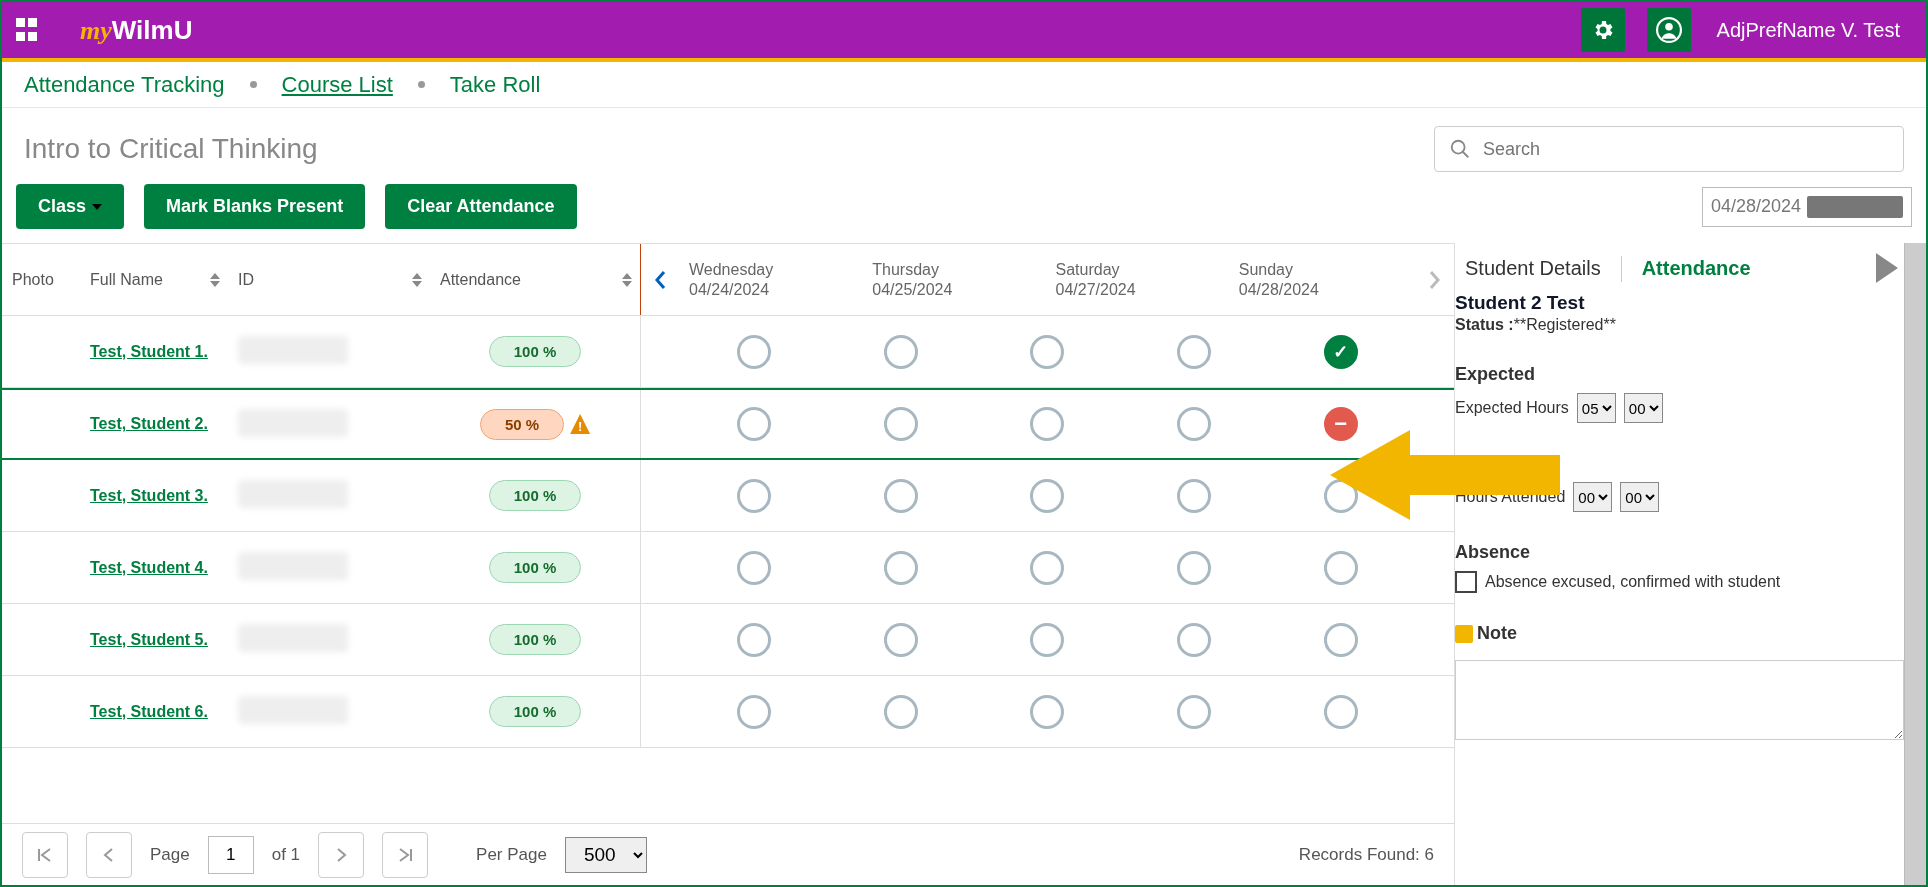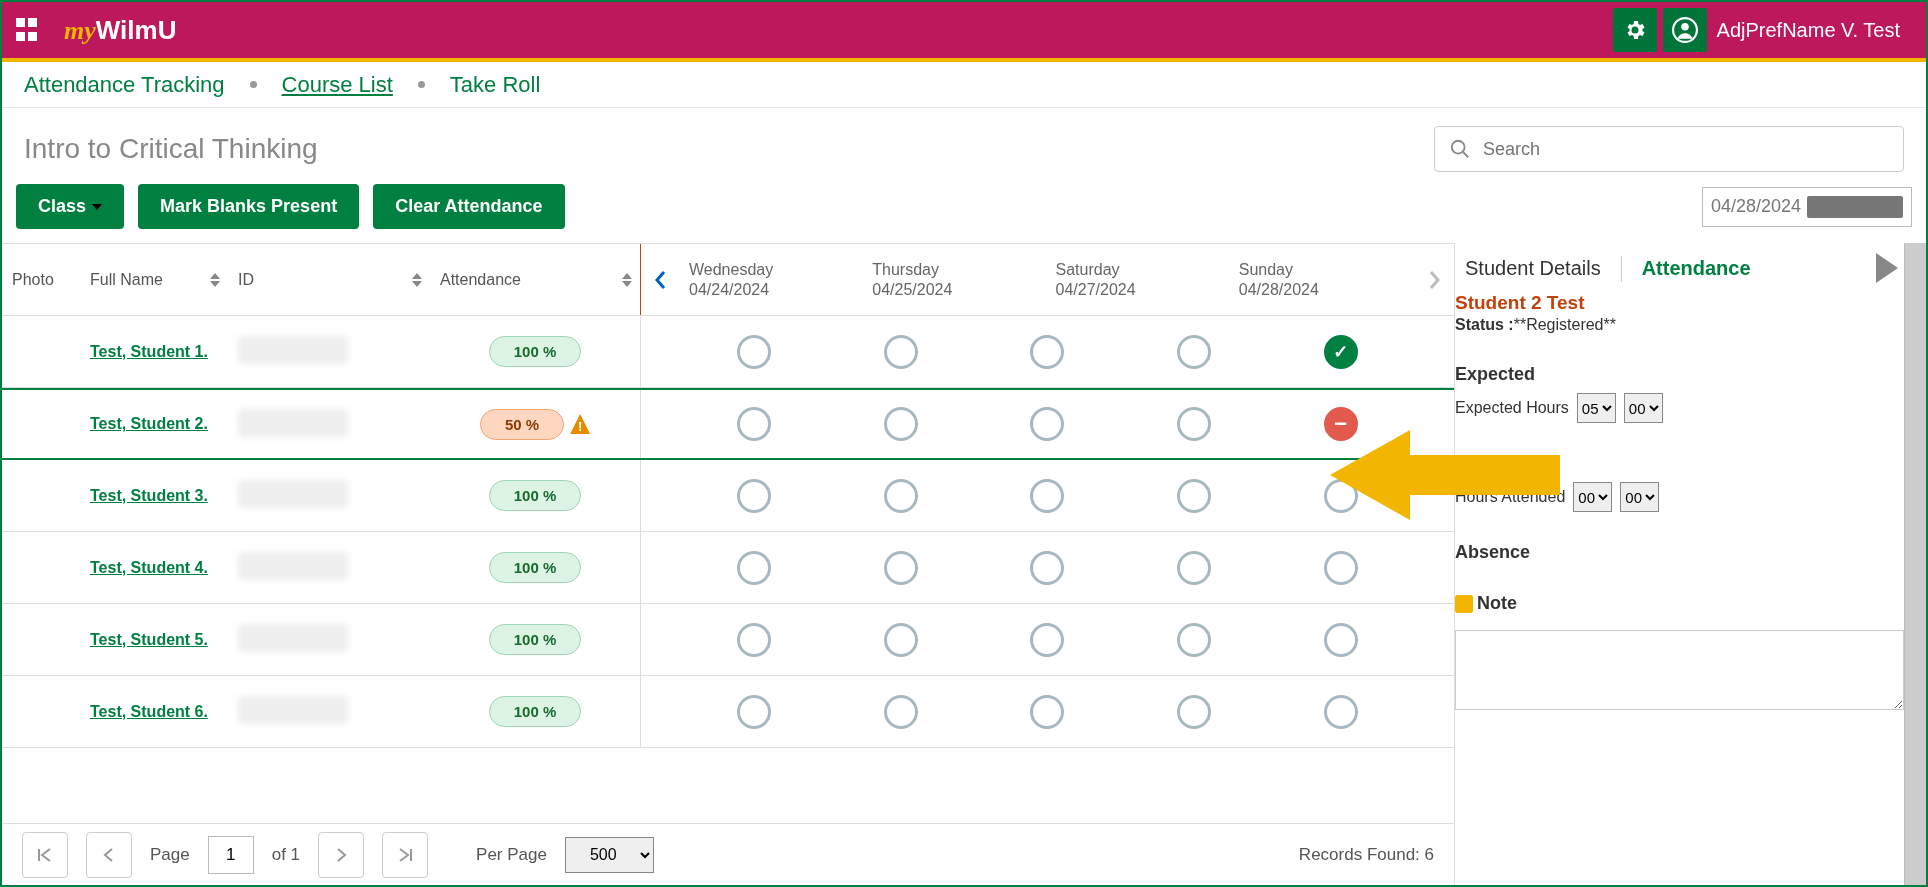--- a/index.html
+++ b/index.html
@@ -1,40 +1,40 @@
 <!DOCTYPE html>
 <html><head>
 <meta charset="utf-8">
 <style>
   * { box-sizing: border-box; margin: 0; padding: 0; }
   body { font-family: Arial, Helvetica, sans-serif; font-size: 14px; color: #333; background: #fff; }
   .app { border: 2px solid #008040; width: 1928px; height: 887px; display: flex; flex-direction: column; }
   
-  .topbar { background: #be185d; height: 56px; display: flex; align-items: center; padding: 0 14px; color: #fff; }
+  .topbar { background: #a21caf; height: 56px; display: flex; align-items: center; padding: 0 14px; color: #fff; gap: 16px; }
   .app-grid { width: 24px; height: 24px; display: flex; flex-wrap: wrap; gap: 3px; cursor: pointer; }
   .app-grid span { width: 9px; height: 9px; background: #fff; }
   .logo { font-size: 26px; font-weight: bold; margin-left: 24px; }
   .logo .my { color: #f2b600; font-family: cursive; font-style: italic; }
   .topbar-spacer { flex: 1; }
   .gear-btn, .avatar-btn { background: #00753a; width: 44px; height: 44px; display: flex; align-items: center; justify-content: center; color: #fff; border-radius: 2px; cursor: pointer; }
   .gear-btn { margin-right: 6px; }
   .username { font-size: 20px; margin-left: 10px; margin-right: 12px; }
   .yellowbar { height: 4px; background: #f2b600; }
   
   .crumbs { height: 46px; display: flex; align-items: center; padding: 0 22px; gap: 25px; font-size: 22px; color: #008040; border-bottom: 1px solid #e6e6e6; }
   .crumbs a { color: #008040; text-decoration: none; }
   .crumbs a.underline { text-decoration: underline; }
   .crumb-sep { width: 7px; height: 7px; border-radius: 50%; background: #999; }
   
   .titlerow { display: flex; align-items: center; padding: 18px 22px 12px 22px; gap: 20px; }
   .pagetitle { font-size: 28px; color: #888; flex: 1; }
   .searchbox { width: 470px; height: 46px; border: 1px solid #ccc; border-radius: 4px; display: flex; align-items: center; padding: 8px 14px; gap: 12px; }
   .searchbox input { border: none; flex: 1; font-size: 18px; outline: none; }
   
-  .toolbar { display: flex; align-items: center; padding: 0 14px 14px 14px; gap: 14px; }
+  .toolbar { display: flex; align-items: center; padding: 0 14px 14px 14px; gap: 20px; }
   .btn { background: #008040; color: #fff; font-size: 18px; font-weight: bold; padding: 12px 22px; border-radius: 4px; border: none; cursor: pointer; display: flex; align-items: center; gap: 6px; }
   .caret-down { width: 0; height: 0; border-left: 5px solid transparent; border-right: 5px solid transparent; border-top: 6px solid #000; }
   .toolbar-spacer { flex: 1; }
   .datepick { width: 210px; height: 40px; border: 1px solid #bbb; display: flex; align-items: center; padding: 0 8px; font-size: 18px; color: #777; }
   .datepick span { flex: 1; }
   .cal-icon { width: 22px; height: 22px; background: #777; border-radius: 2px; }
   
   .splitter { display: flex; flex: 1; min-height: 0; }
   .tablewrap { flex: 1; display: flex; flex-direction: column; border-top: 1px solid #ddd; min-width: 0; }
   .detailpanel { width: 450px; border-left: 1px solid #ddd; padding: 10px 0; position: relative; overflow: hidden; }
@@ -74,29 +74,29 @@
   .circ { width: 34px; height: 34px; border-radius: 50%; border: 3px solid #a8b8c0; cursor: pointer; }
   .circ.present { background: #008040; border-color: #008040; display: flex; align-items: center; justify-content: center; color: #fff; font-size: 18px; font-weight: bold; }
   .circ.absent { background: #e25a4e; border-color: #e25a4e; display: flex; align-items: center; justify-content: center; color: #fff; font-size: 22px; font-weight: bold; }
   
   .bigarrow { position: absolute; left: 1330px; top: 420px; z-index: 50; pointer-events: none; }
   
   .pager { height: 62px; border-top: 1px solid #ddd; display: flex; align-items: center; padding: 0 20px; gap: 18px; font-size: 17px; color: #555; }
   .pbtn { width: 46px; height: 46px; border: 1px solid #ccc; border-radius: 4px; display: flex; align-items: center; justify-content: center; background: #fff; cursor: pointer; }
   .pbtn svg { stroke: #999; }
   .pageinput { width: 46px; height: 38px; border: 1px solid #bbb; text-align: center; font-size: 17px; }
-  .perpage-sel { height: 36px; border: 1px solid #888; font-size: 16px; padding: 0 20px; }
+  .perpage-sel { height: 36px; border: 1px solid #888; font-size: 19px; padding: 0 14px; }
   .records { margin-left: auto; }
   
   .panel-tabs { display: flex; align-items: center; margin-bottom: 8px; }
   .panel-tabs .tab { font-size: 20px; padding: 4px 10px; }
   .tab.active { color: #008040; font-weight: bold; }
   .tab-sep { width: 1px; height: 26px; background: #ccc; margin: 0 10px; }
   .expand-ic { position: absolute; right: 6px; top: 10px; width: 22px; height: 30px; background: #888; clip-path: polygon(0 0, 100% 50%, 0 100%); cursor: pointer; }
-  .pname { color: #c2410c; font-size: 19px; font-weight: bold; margin-top: 4px; }
+  .pname { color: #0f172a; font-size: 19px; font-weight: bold; margin-top: 4px; }
   .pstatus { font-size: 16px; margin-top: 2px; }
   .section-h { font-size: 18px; font-weight: bold; margin-top: 30px; margin-bottom: 8px; }
   .hrow { display: flex; align-items: center; gap: 8px; font-size: 16px; }
   .hsel { height: 30px; border: 1px solid #888; font-size: 15px; }
   .chk { width: 22px; height: 22px; border: 2px solid #444; }
   .noteicon { width: 18px; height: 18px; background: #f2b600; display: inline-block; margin-right: 4px; vertical-align: middle; border-radius: 2px; }
   .notearea { width: 100%; height: 80px; border: 1px solid #ccc; margin-top: 8px; }
 </style>
 </head>
 <body>
@@ -435,20 +435,24 @@
       </div>
 
       <div class="section-h">Present</div>
       <div class="hrow">
         <span>Hours Attended</span>
         <select class="hsel"><option>00</option></select>
         <select class="hsel"><option>00</option></select>
       </div>
 
       <div class="section-h">Absence</div>
+      <div class="hrow">
+        <span class="chk"></span>
+        <span>Absence excused, confirmed with student</span>
+      </div>
 
       <div class="section-h"><span class="noteicon"></span><span>Note</span></div>
       <textarea class="notearea" style=""></textarea>
     </div>
 
     <div class="scrollstub"></div>
   </div>
 
   <svg class="bigarrow" width="230" height="130" viewBox="0 0 230 130">
     <polygon points="0,55 80,10 80,35 230,35 230,75 80,75 80,100" fill="#f2b600"></polygon>

